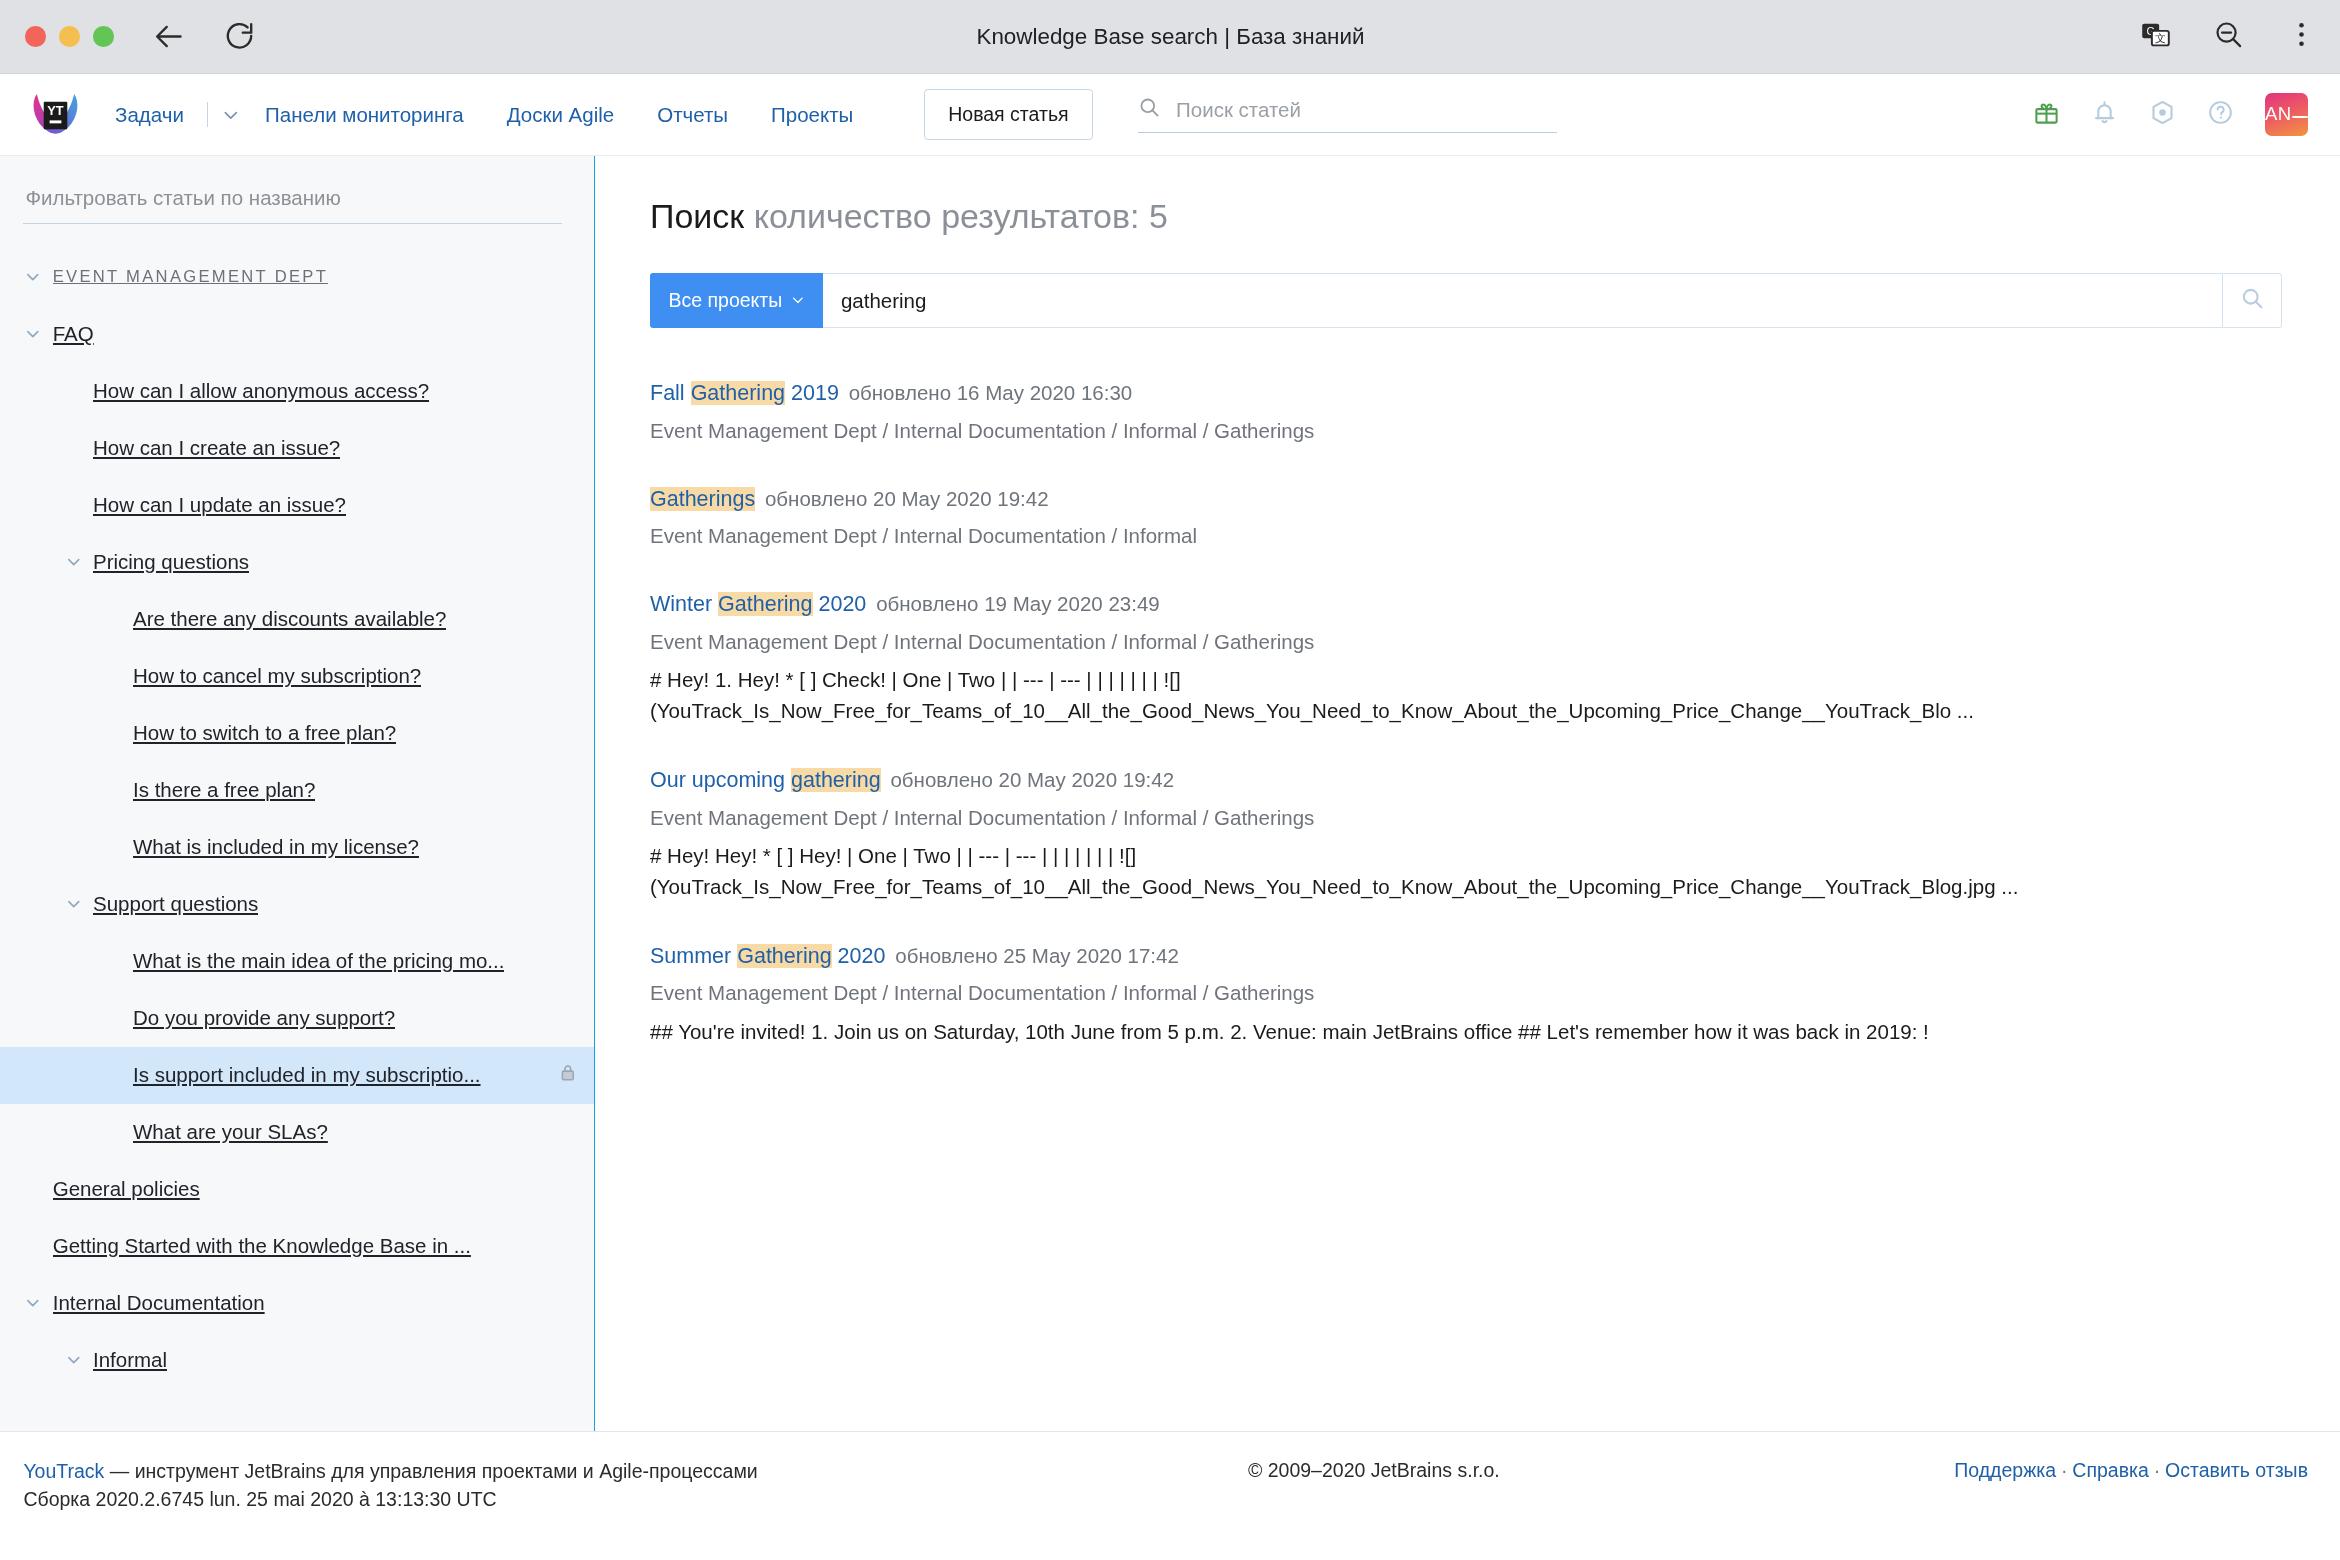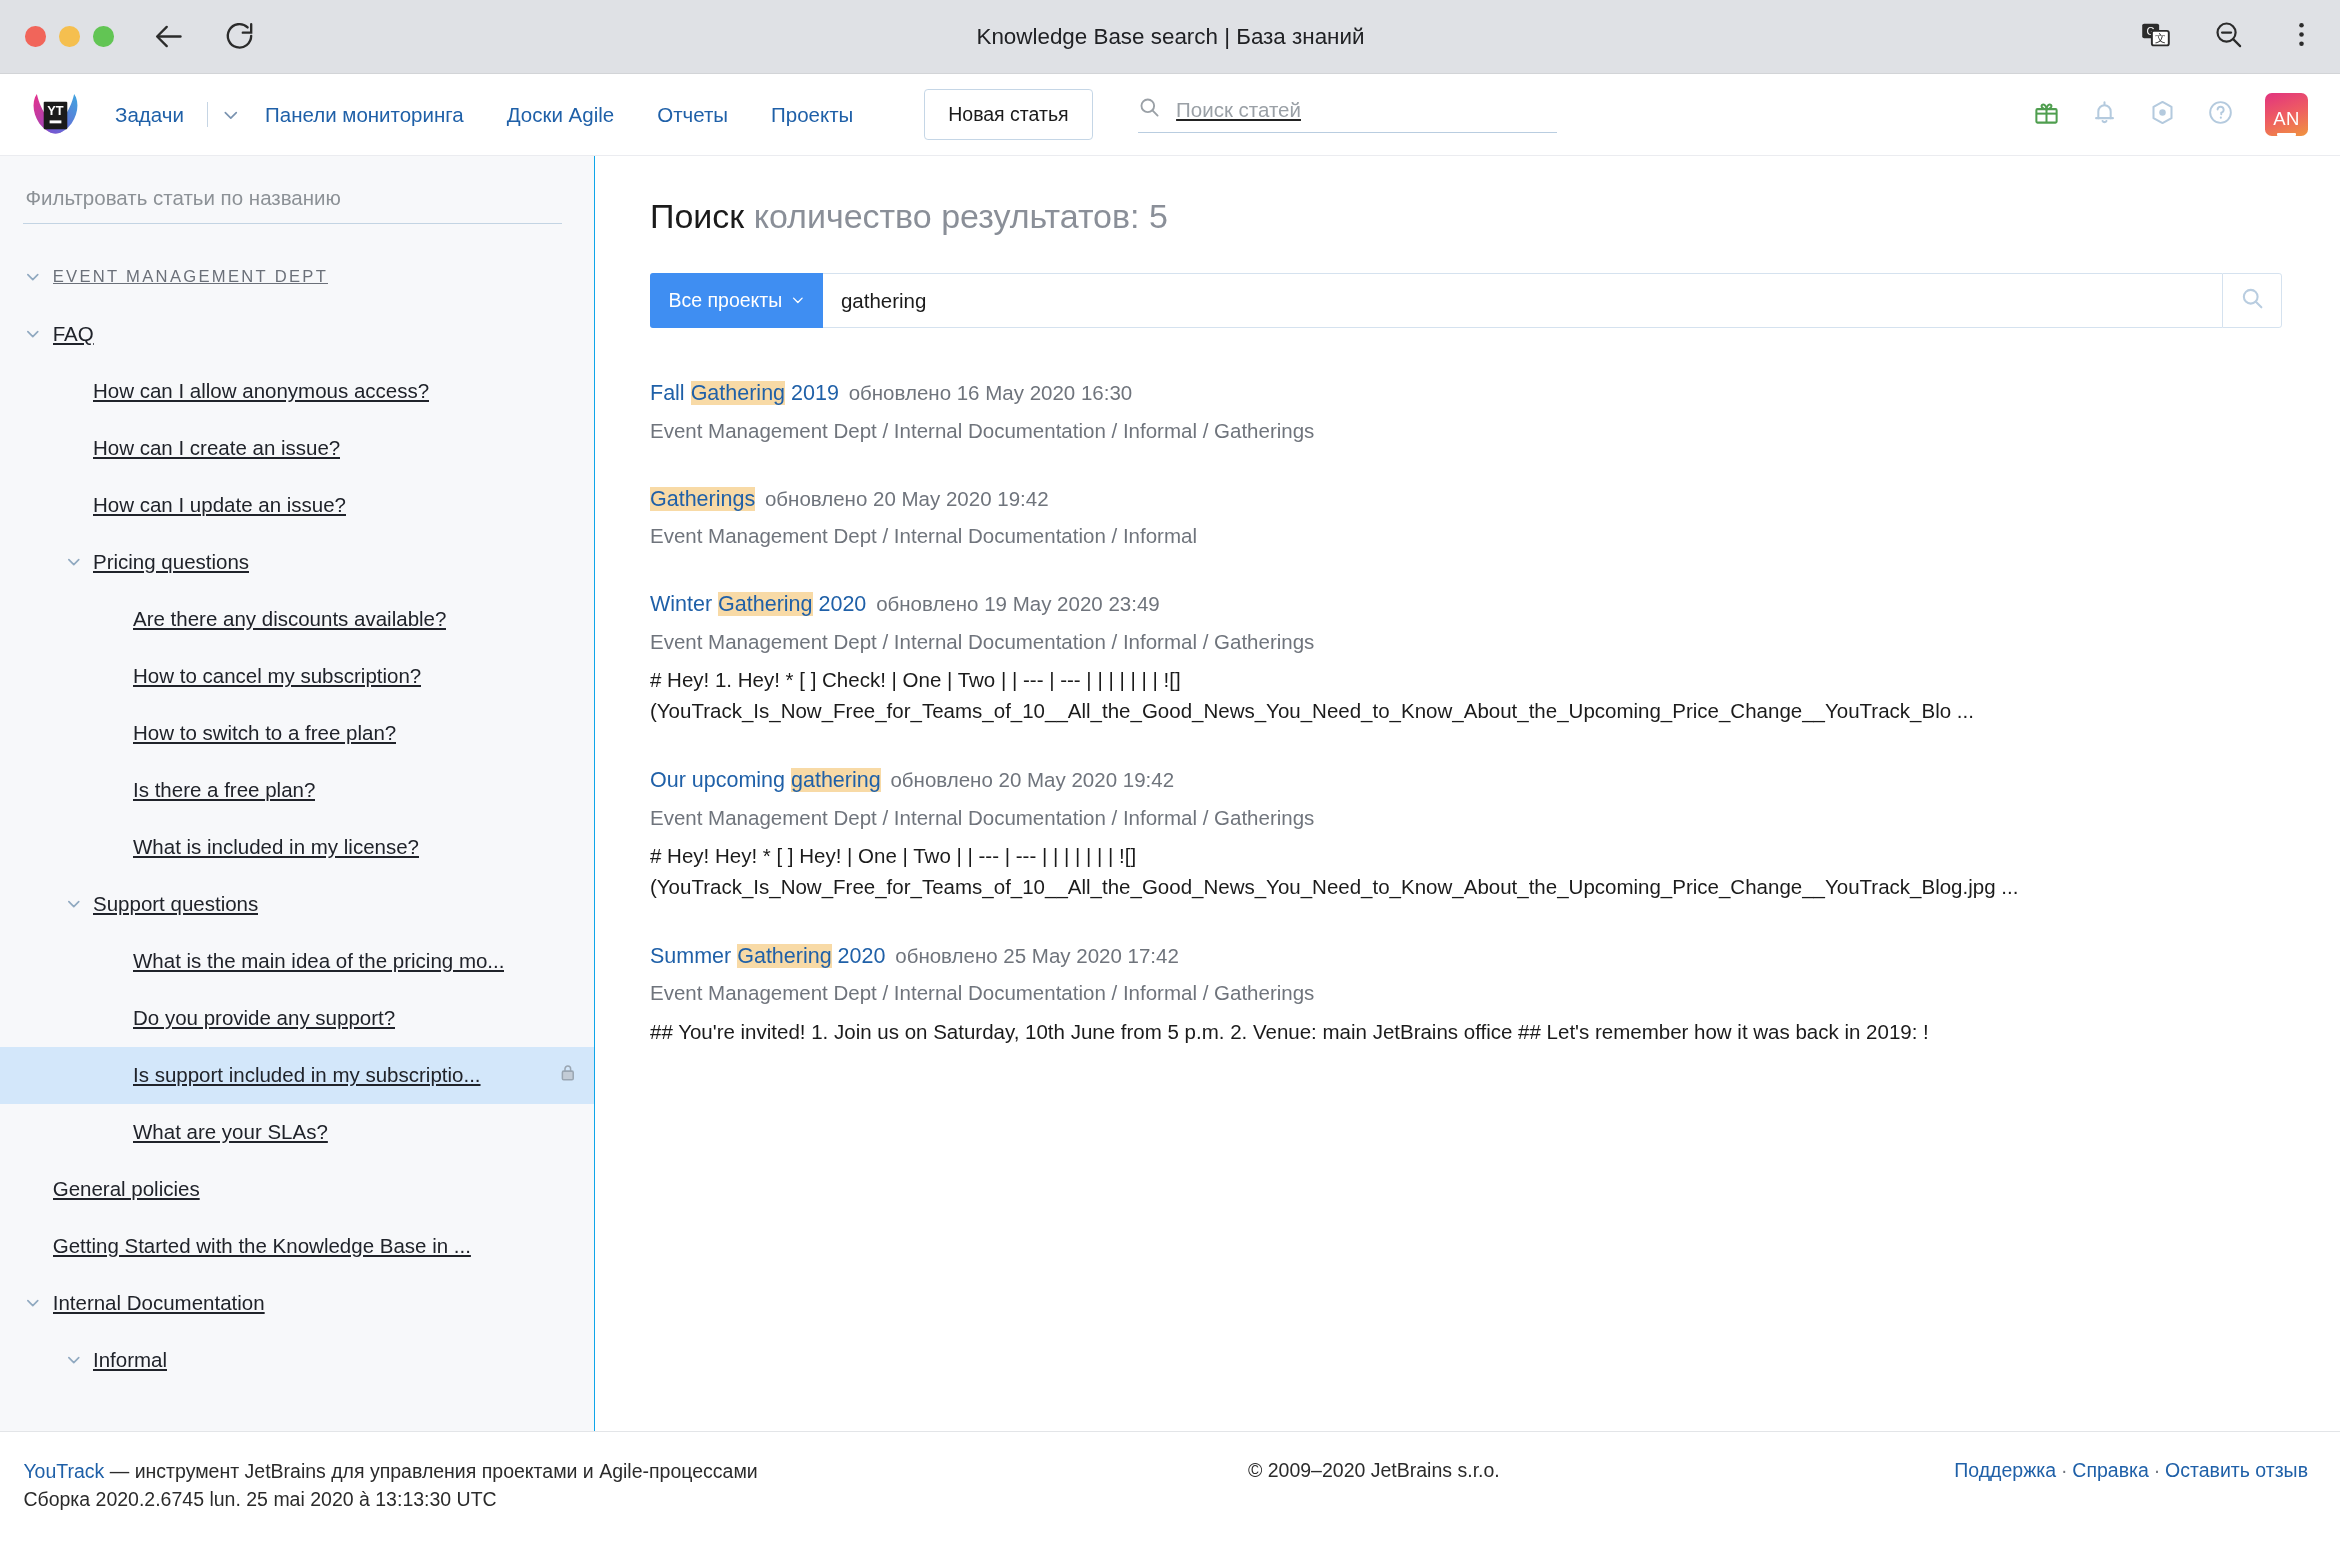--- a/index.html
+++ b/index.html
@@ -103,41 +103,40 @@
     border-bottom: 1px solid #b9cde0;
     padding-bottom: 8.8px;
   }
   .header-search input {
     border: none; outline: none;
     font-size: 20.5px;
     color: #222;
     width: 100%;
     background: transparent;
     font-family: "Liberation Sans", sans-serif;
-    text-decoration: underline;
   }
   .header-search input::placeholder { color: #9aa0a6; }
 
   .header-icons {
     margin-left: auto;
     display: flex;
     align-items: center;
     gap: 31px;
   }
   .hicon { cursor: pointer; display: block; }
   .avatar {
     width: 43px; height: 43px;
     border-radius: 6.8px;
     background: linear-gradient(160deg, #e1337f 0%, #ee5b63 48%, #f0953f 100%);
     color: #fff;
     font-size: 18.5px;
     display: flex;
-    flex-direction: column;
-    align-items: center;
-    justify-content: flex-end;
+    flex-direction: row;
+    align-items: center;
+    justify-content: flex-start;
     line-height: 1;
     cursor: pointer;
     letter-spacing: 0.5px;
   }
   .avatar .ul { display:block; width: 18.5px; height: 2.9px; background:#fff; margin-top: 4.9px; border-radius:1px;}
 
   
   .layout {
     display: flex;
     height: calc(1560px - 74px - 82px - 129px);

